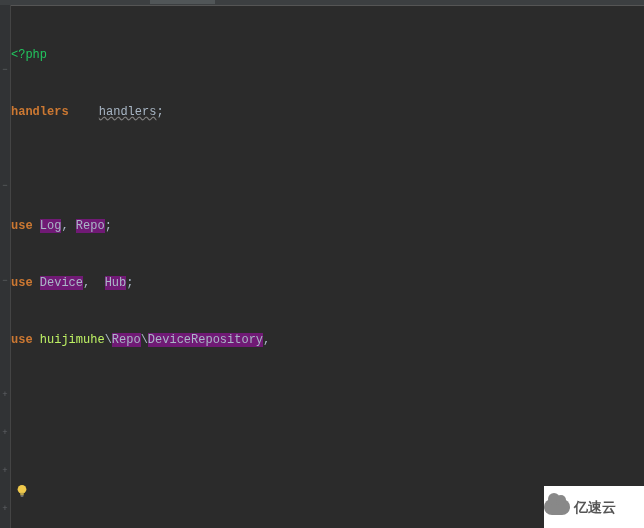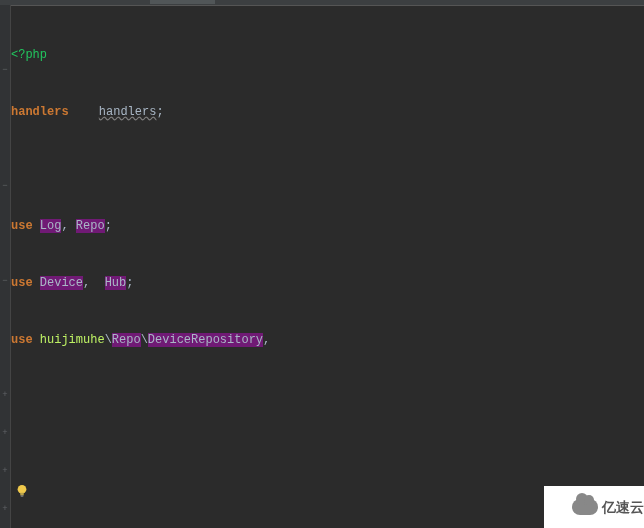--- a/index.html
+++ b/index.html
@@ -11,21 +11,21 @@
   .code{position:absolute;left:11px;top:8px;right:0;white-space:pre;}
   .line{height:19px;}
   
   .kw{color:#cc7832;font-weight:bold;}
   .kw2{color:#22c55e;}
   .ns{color:#bef264;}
   .punc{color:#a9b7c6;}
   .hl{background:#701a75;color:#a9b7c6;}
   .wavy{text-decoration:underline wavy #808080;text-decoration-skip-ink:none;margin-left:23px;}
   .bulb{position:absolute;left:15px;top:484px;width:14px;height:14px;}
-  .watermark{position:absolute;right:0;bottom:0;width:100px;height:42px;background:#ffffff;display:flex;align-items:center;justify-content:flex-end;color:#555;font-family:Arial,sans-serif;font-weight:bold;font-size:14px;}
+  .watermark{position:absolute;right:0;bottom:0;width:100px;height:42px;background:#ffffff;display:flex;align-items:center;justify-content:flex-start;color:#555;font-family:Arial,sans-serif;font-weight:bold;font-size:14px;}
   .watermark .cloud{position:relative;width:26px;height:16px;background:#888;border-radius:10px;margin-right:4px;}
   .watermark .cloud::before{content:"";position:absolute;width:12px;height:12px;background:#888;border-radius:50%;top:-6px;left:4px;}
   .watermark .cloud::after{content:"";position:absolute;width:10px;height:10px;background:#888;border-radius:50%;top:-4px;left:12px;}
 </style>
 </head>
 <body>
 
 <div class="editor">
   <div class="topbar">
     <div class="tab"></div>

